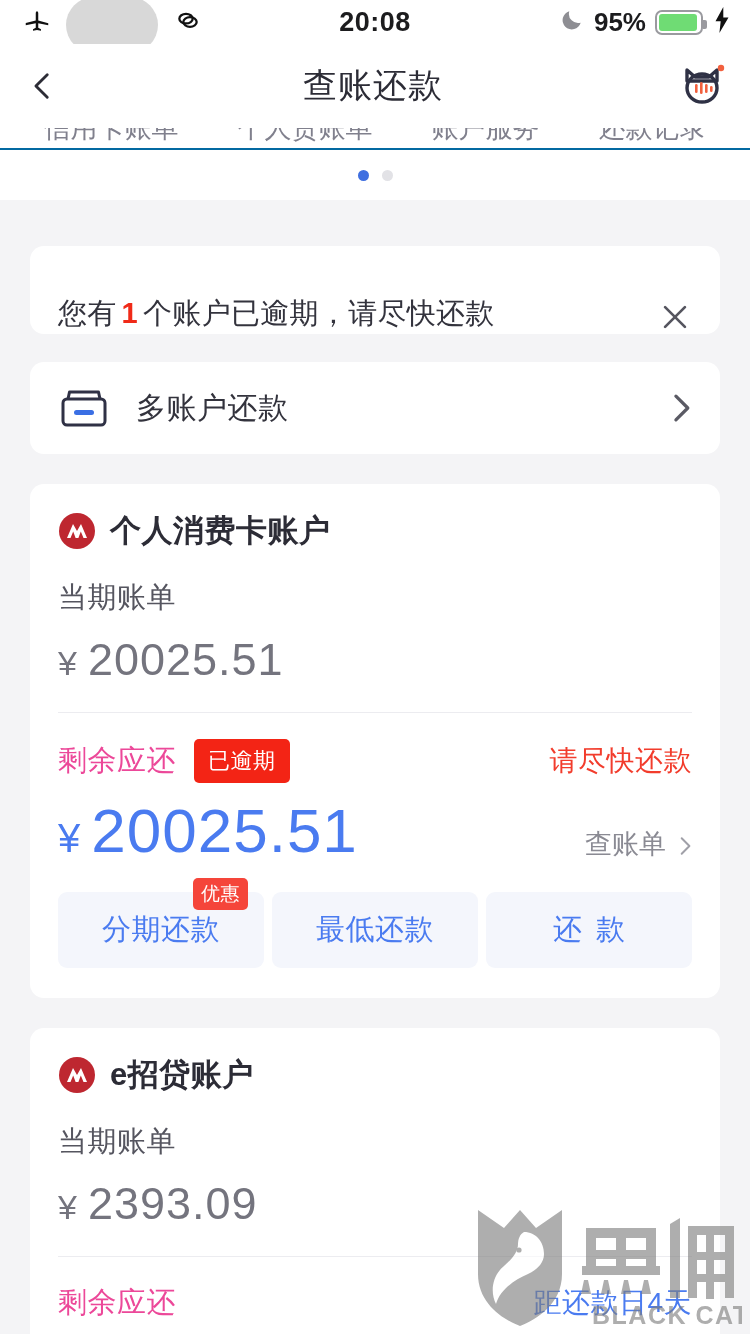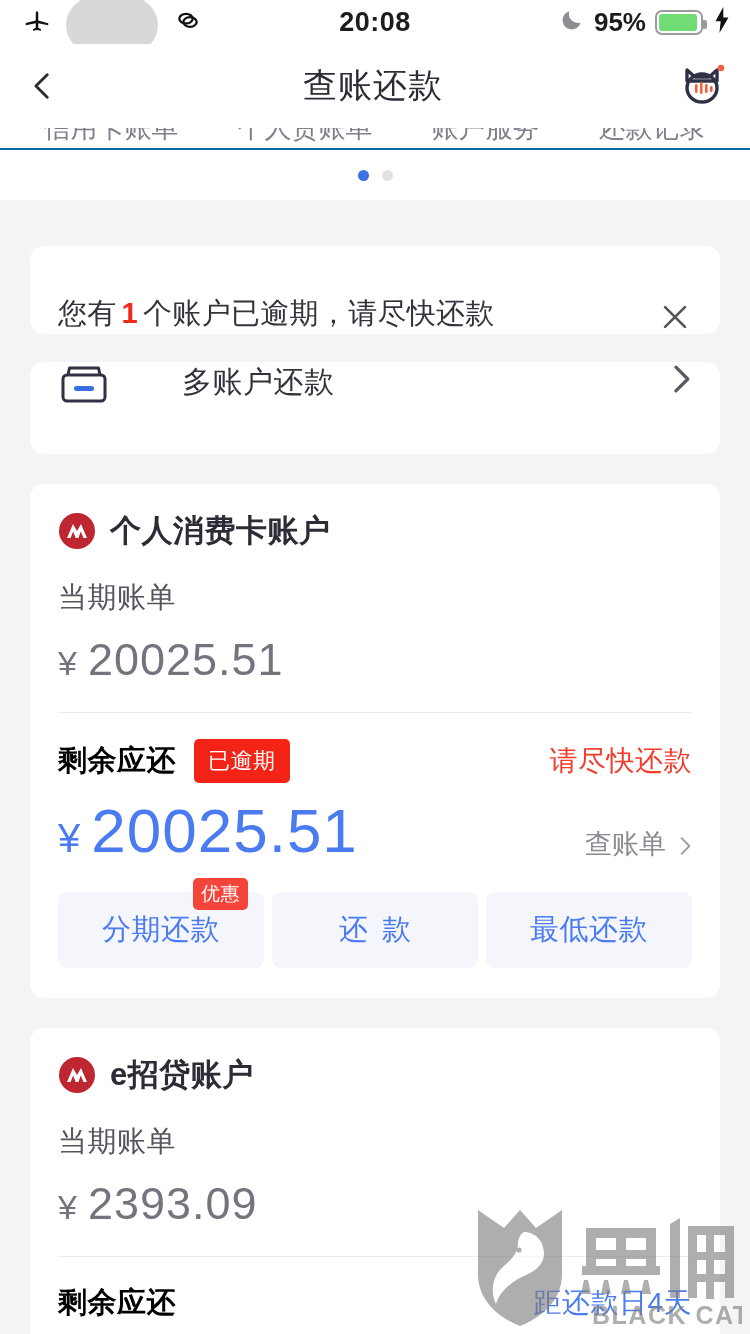--- a/index.html
+++ b/index.html
@@ -76,40 +76,40 @@
   .alert-card {
     margin-top: 46px; height: 88px;
     display: flex; align-items: flex-end; padding: 0 28px;
   }
   .alert-text { font-size: 29px; color: #33333d; flex: 1; letter-spacing: .3px; }
   .alert-text b { color: #f02a18; font-weight: bold; padding: 0 5px; }
   .close-x { width: 34px; height: 34px; position: relative; flex: 0 0 auto; }
 
   .multi-card {
     margin-top: 28px; height: 92px;
-    display: flex; padding: 0 28px; gap: 46px;
+    display: flex; align-items: center; padding: 0 28px;
   }
   .wallet-ico { width: 52px; height: 44px; flex: 0 0 auto; }
   .multi-label { font-size: 30px; color: #33333d; margin-left: 26px; flex: 1; letter-spacing: .5px; }
   .chev-r { width: 22px; height: 34px; flex: 0 0 auto; }
 
   .acct-card { margin-top: 30px; padding: 26px 28px 30px; }
 
   .acct-head { display: flex; align-items: center; gap: 14px; }
   .cmb-logo { width: 38px; height: 38px; flex: 0 0 auto; }
   .acct-name { font-size: 31px; color: #2c2c36; font-weight: bold; letter-spacing: .5px; }
 
   .bill-label { font-size: 29px; color: #55555f; margin-top: 26px; letter-spacing: .5px; }
   .bill-amt   { font-size: 45px; color: #74747e; margin-top: 16px; letter-spacing: 1px; }
   .bill-amt .yen { font-size: 34px; margin-right: 10px; }
 
   .divider { height: 1px; background: #ececf0; margin: 26px 0 0; }
 
   .due-row { display: flex; align-items: center; margin-top: 26px; }
-  .due-label { font-size: 29px; color: #000000; letter-spacing: .5px; font-weight: bold; }
+  .due-label { font-size: 29px; color: #ec4899; letter-spacing: .5px; }
   .badge-overdue {
     background: #f32415; color: #ffffff; font-size: 22px;
     padding: 7px 14px; border-radius: 5px; margin-left: 18px; letter-spacing: .5px;
   }
   .due-right { margin-left: auto; font-size: 28px; color: #f23c2c; letter-spacing: .5px; }
   .due-right.blue { color: #4a7bf0; }
 
   .amt-row { display: flex; align-items: flex-end; margin-top: 12px; }
   .amt-big { font-size: 62px; color: #4a7bf0; letter-spacing: 1px; line-height: 1.15; }
   .amt-big .yen { font-size: 40px; margin-right: 10px; }
@@ -279,25 +279,25 @@
               </svg>
           </span>
         </div>
       </div>
 
       <div class="btn-row">
         <div class="btn">
           <span class="promo-tag">优惠</span>
           <span>分期还款</span>
         </div>
+        <div class="btn">
+          <span>最低还款</span>
+        </div>
         <div class="btn spaced">
           <span>还款</span>
-        </div>
-        <div class="btn">
-          <span>最低还款</span>
         </div>
       </div>
     </div>
 
     <div class="card acct-card">
       <div class="acct-head">
         <span class="cmb-logo">
           <svg width="38" height="38" viewBox="0 0 38 38">
             <circle cx="19" cy="19" r="18" fill="#be2730"></circle>
             <path d="M9 26 L15 12 L19 19 L23 12 L29 26 Z" fill="#ffffff"></path>

